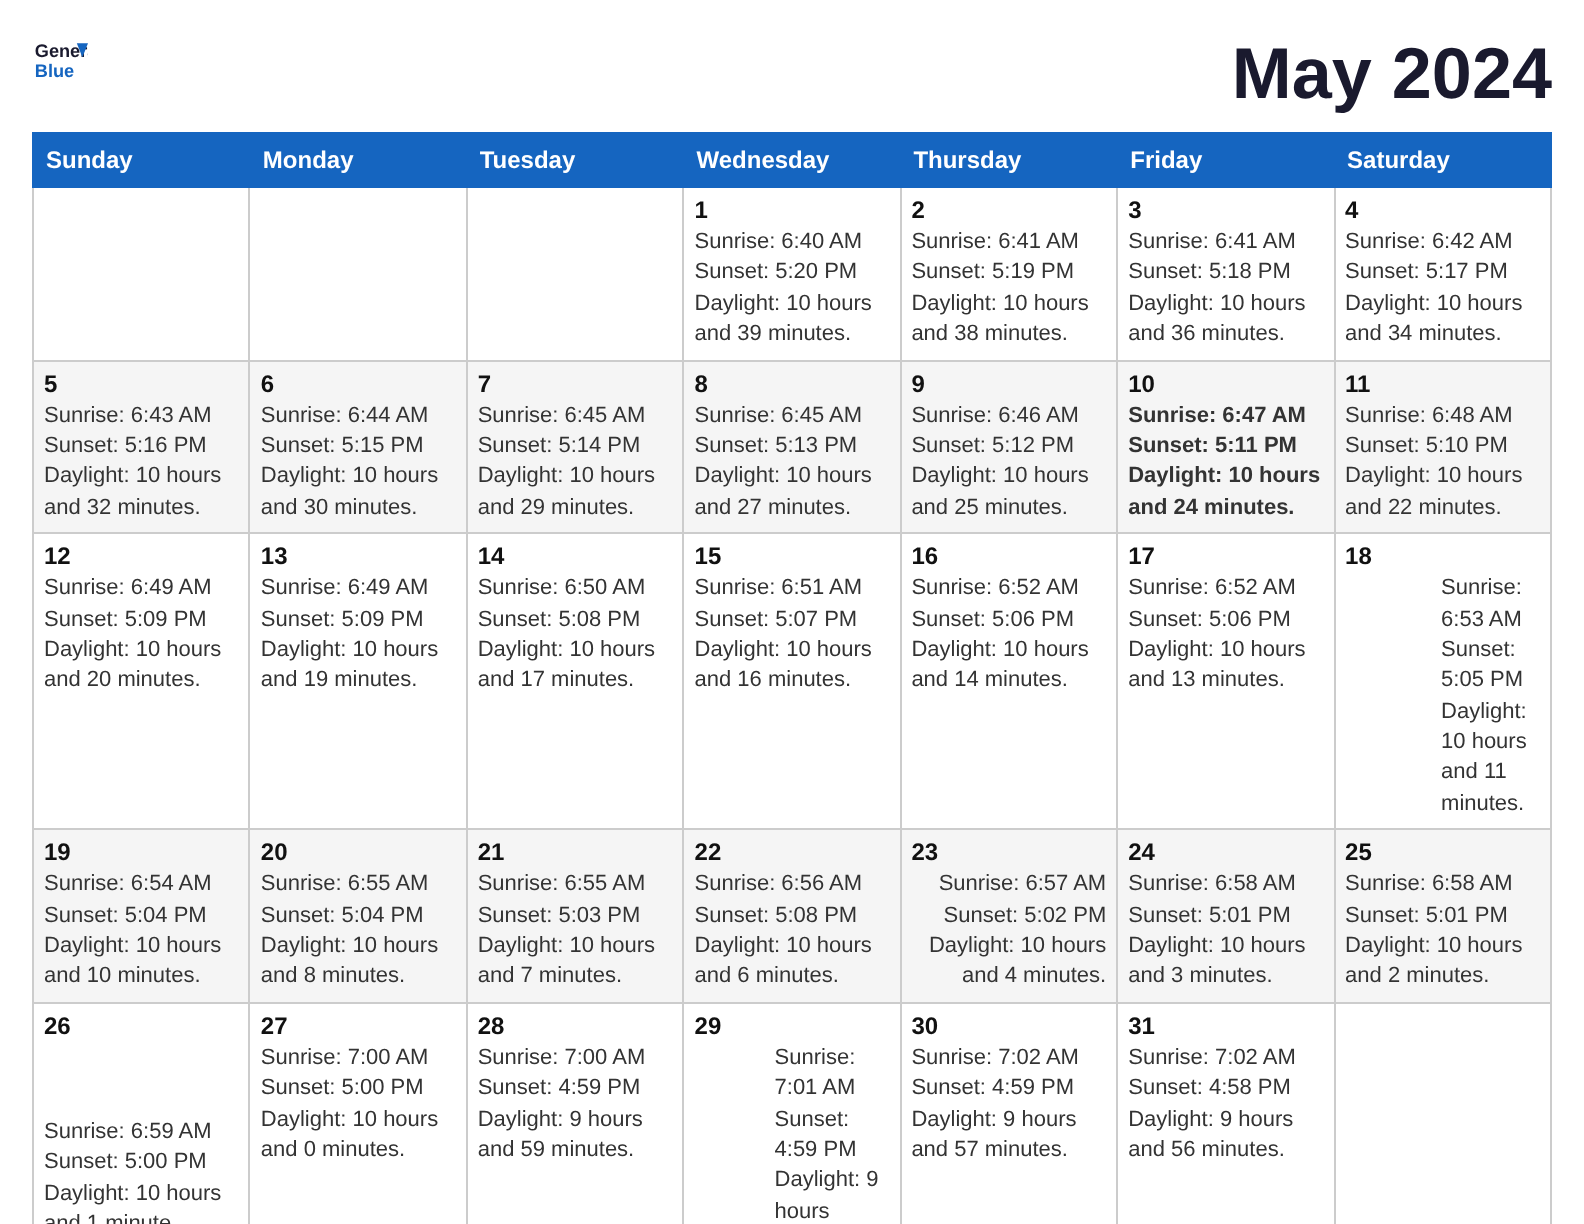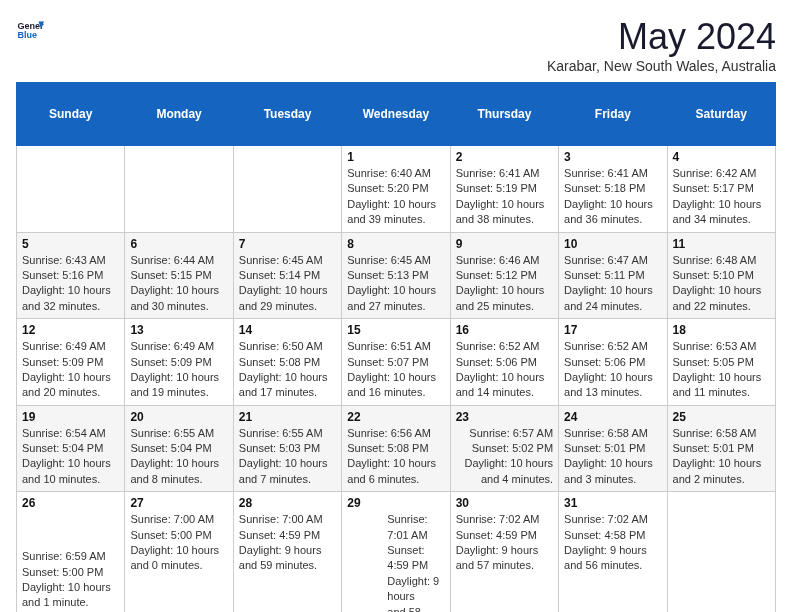--- a/index.html
+++ b/index.html
@@ -23,37 +23,37 @@
     }
     .logo-icon {
       width: 28px;
       height: 28px;
     }
     .title-area {
       text-align: right;
     }
     .calendar-title {
       font-size: 36px;
-      font-weight: normal;
+      font-weight: bold;
       color: #1a1a2e;
     }
     .calendar-subtitle {
       font-size: 14px;
       color: #333;
     }
     .calendar-table {
       width: 100%;
       border-collapse: collapse;
       font-size: 11px;
     }
     .calendar-table th {
       background-color: #1565c0;
       color: #fff;
-      text-align: center;
-      padding: 24px 6px;
+      text-align: left;
+      padding: 6px 6px;
       font-size: 12px;
       font-weight: bold;
       border: 1px solid #1565c0;
     }
     .calendar-table td {
       border: 1px solid #ccc;
       vertical-align: top;
       padding: 4px 5px;
       width: 108px;
       min-height: 80px;
@@ -83,21 +83,20 @@
 <div class="header-area">
   <div class="logo">
     <svg class="logo-icon" viewBox="0 0 40 40">
       <text x="2" y="18" font-size="13" font-weight="bold" fill="#1a1a2e">General</text>
       <text x="2" y="32" font-size="13" font-weight="bold" fill="#1565c0">Blue</text>
       <polygon points="32,8 40,8 36,18" fill="#1565c0"></polygon>
     </svg>
   </div>
   <div class="title-area">
     <div class="calendar-title">May 2024</div>
-    <div class="calendar-subtitle">Karabar, New South Wales, Australia</div>
   </div>
 </div>
 
 <table class="calendar-table">
   <thead>
     <tr>
       <th>Sunday</th>
       <th>Monday</th>
       <th>Tuesday</th>
       <th>Wednesday</th>
@@ -171,21 +170,21 @@
         </td>
         <td>
           <div class="day-number">9</div>
           <div class="day-info" style="white-space: pre-line;">Sunrise: 6:46 AM
 Sunset: 5:12 PM
 Daylight: 10 hours
 and 25 minutes.</div>
         </td>
         <td>
           <div class="day-number">10</div>
-          <div class="day-info" style="white-space: pre-line;">Sunrise: 6:47 AM
+          <div class="day-info" style="white-space: pre-line; font-weight: bold;">Sunrise: 6:47 AM
 Sunset: 5:11 PM
 Daylight: 10 hours
 and 24 minutes.</div>
         </td>
         <td>
           <div class="day-number">11</div>
           <div class="day-info" style="white-space: pre-line;">Sunrise: 6:48 AM
 Sunset: 5:10 PM
 Daylight: 10 hours
 and 22 minutes.</div>
@@ -229,21 +228,21 @@
         </td>
         <td>
           <div class="day-number">17</div>
           <div class="day-info" style="white-space: pre-line;">Sunrise: 6:52 AM
 Sunset: 5:06 PM
 Daylight: 10 hours
 and 13 minutes.</div>
         </td>
         <td>
           <div class="day-number">18</div>
-          <div class="day-info" style="white-space: pre-line;">Sunrise: 6:53 AM
+          <div class="day-info" style="white-space: pre-line; margin-left: 48px;">Sunrise: 6:53 AM
 Sunset: 5:05 PM
 Daylight: 10 hours
 and 11 minutes.</div>
         </td>
       </tr>
       <tr>
         <td>
           <div class="day-number">19</div>
           <div class="day-info" style="white-space: pre-line;">Sunrise: 6:54 AM
 Sunset: 5:04 PM

